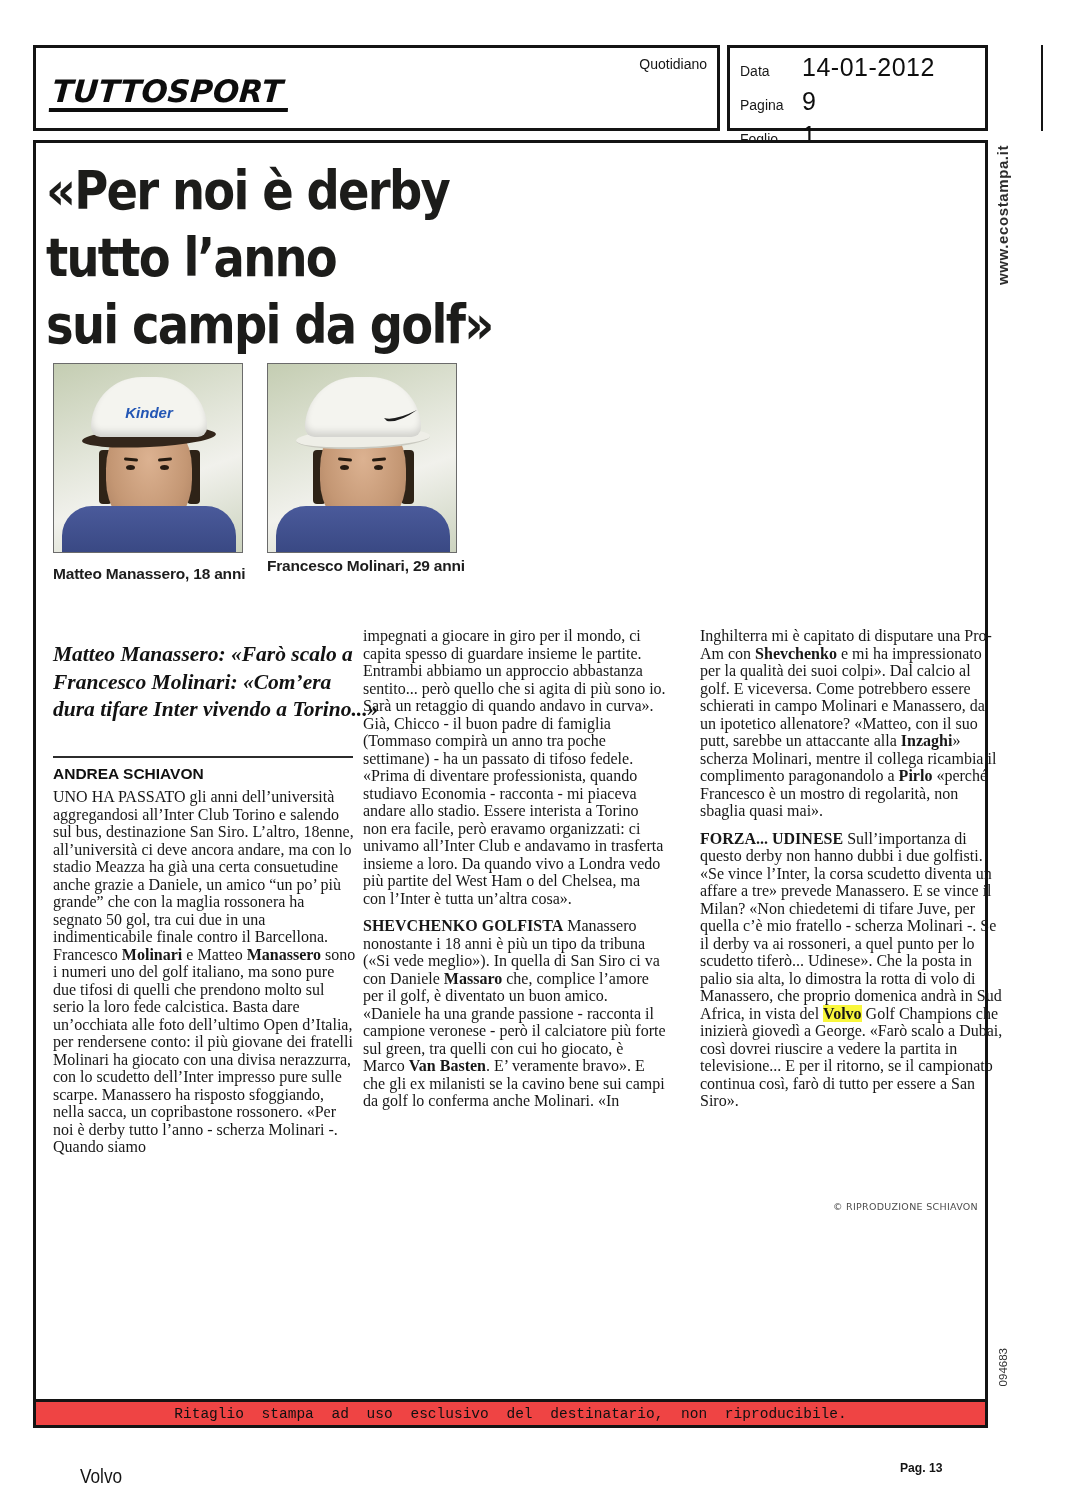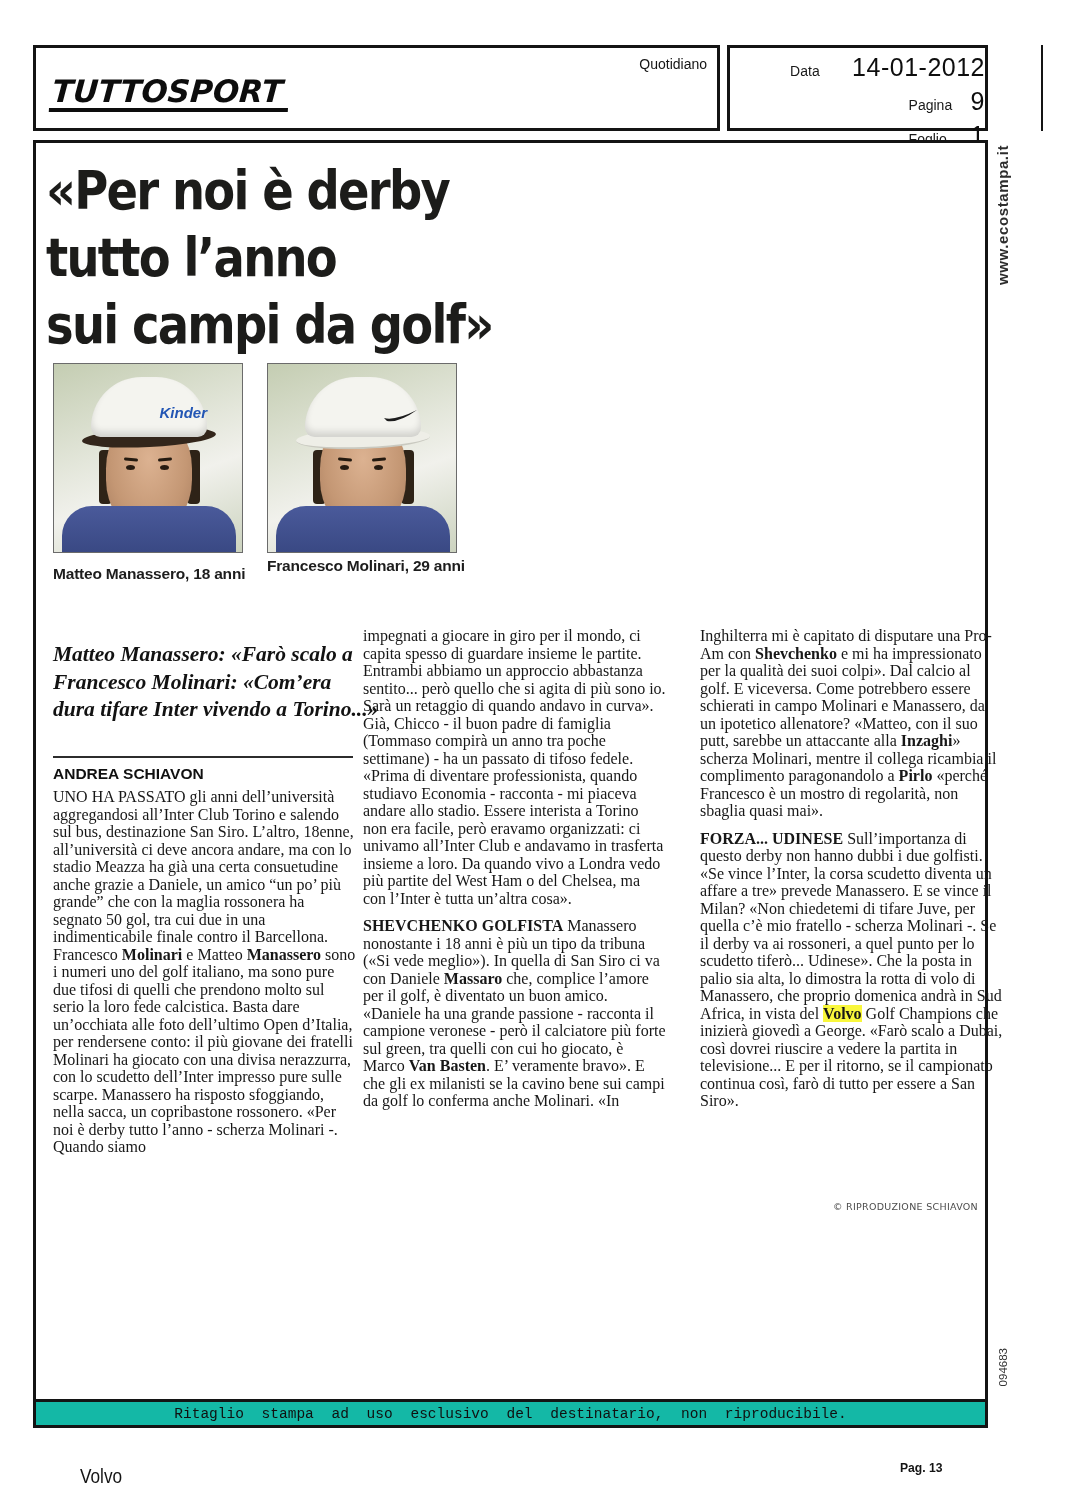--- a/index.html
+++ b/index.html
@@ -9,21 +9,21 @@
   #tl-box { left:33px; top:45px; width:687px; height:86px; }
   #tr-box { left:727px; top:45px; width:261px; height:86px; }
   #main-box { left:33px; top:140px; width:955px; height:1288px; }
 
   #logo { position:absolute; left:14px; top:28px; font-family:"DejaVu Sans", sans-serif;
           font-weight:bold; font-style:italic; font-size:31px; letter-spacing:0px;
           color:#0d0d0d; border-bottom:4px solid #0d0d0d; padding:0 6px 1px 2px;
           transform:skewX(-4deg); line-height:1; }
   #quotidiano { position:absolute; right:10px; top:8px; font-size:14px; color:#141414; }
 
-  .meta-row { display:flex; align-items:baseline; margin:5px 0 2px 10px;justify-content:flex-end; }
+  .meta-row { display:flex; align-items:baseline; margin:5px 0 2px 10px; }
   .meta-label { width:62px; font-size:14px; color:#181818; }
   .meta-value { font-size:25px; color:#0e0e0e; letter-spacing:0.5px; }
 
   #edge-line { position:absolute; left:1041px; top:45px; width:2px; height:86px; background:#141414; }
 
   #headline { position:absolute; left:10px; top:14px; font-family:"DejaVu Sans", sans-serif;
               font-weight:bold; font-size:54px; line-height:67px; letter-spacing:-2px;
               color:#1c1c1a; transform:scaleX(.86); transform-origin:0 0; white-space:nowrap; }
 
   #banner { position:absolute; left:409px; top:9px; width:547px; height:34px;
@@ -47,21 +47,21 @@
   .p-eye { position:absolute; width:9px; height:5px; background:#271b11; top:101px; border-radius:50%; }
   .p-eye.l { left:72px; } .p-eye.r { left:106px; }
   .p-mouth { position:absolute; width:26px; height:5px; background:#8a5643; top:146px; left:82px; border-radius:40%; }
   .p-cap { position:absolute; top:13px; left:37px; width:116px; height:60px;
            background:linear-gradient(180deg,#fefefc 0%, #ececе6 70%, #e2e2da 100%);
            background-color:#f4f4ef; border-radius:54px 54px 10px 10px;
            box-shadow:inset 0 -5px 7px rgba(0,0,0,.14); }
   .p-brim { position:absolute; top:64px; left:28px; width:134px; height:19px; border-radius:50%; }
   .p-brim.dark { background:#33261b; transform:rotate(-3deg); }
   .p-brim.light { background:#eeeee7; border-bottom:2px solid #c9c9c0; transform:rotate(-2deg); }
-  .p-capbrand { position:absolute; top:27px; left:0; width:100%; text-align:right;
+  .p-capbrand { position:absolute; top:27px; left:0; width:100%; text-align:center;
                 font-style:italic; font-weight:bold; color:#2356b4; font-size:15px; letter-spacing:0; }
   .p-swoosh { position:absolute; top:32px; left:78px; }
 
   .photo-caption { position:absolute; font-weight:bold; font-size:15.5px; color:#1d1d1d; letter-spacing:-0.2px; }
 
   #standfirst { position:absolute; left:17px; top:498px; width:330px; font-family:Liberation Serif, serif;
                 font-style:italic; font-weight:bold; font-size:21.5px; line-height:27.5px; color:#121212; }
   #byline-rule { position:absolute; left:17px; top:613px; width:300px; border-top:2px solid #2c2c2c; }
   #byline { position:absolute; left:17px; top:622px; font-size:15.5px; font-weight:bold; color:#101010; }
 
@@ -72,21 +72,21 @@
   #col3 { left:639px; top:484px;margin-left:25px; }
   .col p { margin:0; }
   .col p + p { margin-top:10px; }
   .hl { background:var(--hl,#f9f73c); }
 
   #repro { position:absolute; left:639px; top:1058px; width:303px; text-align:right;
            font-family:"DejaVu Sans", sans-serif; font-size:9.5px; color:#4c4c4c; letter-spacing:0.3px; }
 
   #strip { position:absolute; left:0; right:0; bottom:0; height:23px; border-top:3px solid #141414;
            display:flex; align-items:center; justify-content:center;
-           font-family:"Liberation Mono", monospace; font-size:14.5px; word-spacing:9px; color:#101010; background:#14b8a6; }
+           font-family:"Liberation Mono", monospace; font-size:14.5px; word-spacing:9px; color:#101010; background:#ef4444; }
 
   #watermark { position:absolute; left:994px; top:145px; writing-mode:vertical-rl; transform:rotate(180deg);
                font-size:15px; font-weight:bold; color:#2d2d2d; letter-spacing:0.6px; }
   #code094 { position:absolute; left:997px; top:1348px; writing-mode:vertical-rl; transform:rotate(180deg);
              font-size:11.5px; color:#333; }
 
   #client { position:absolute; left:80px; top:1464px; font-size:21px; color:#141414;
             transform:scaleX(.82); transform-origin:0 0; }
   #pageref { position:absolute; left:900px; top:1460px; font-size:13.5px; font-weight:bold; color:#141414;
              transform:scaleX(.9); transform-origin:0 0; }

